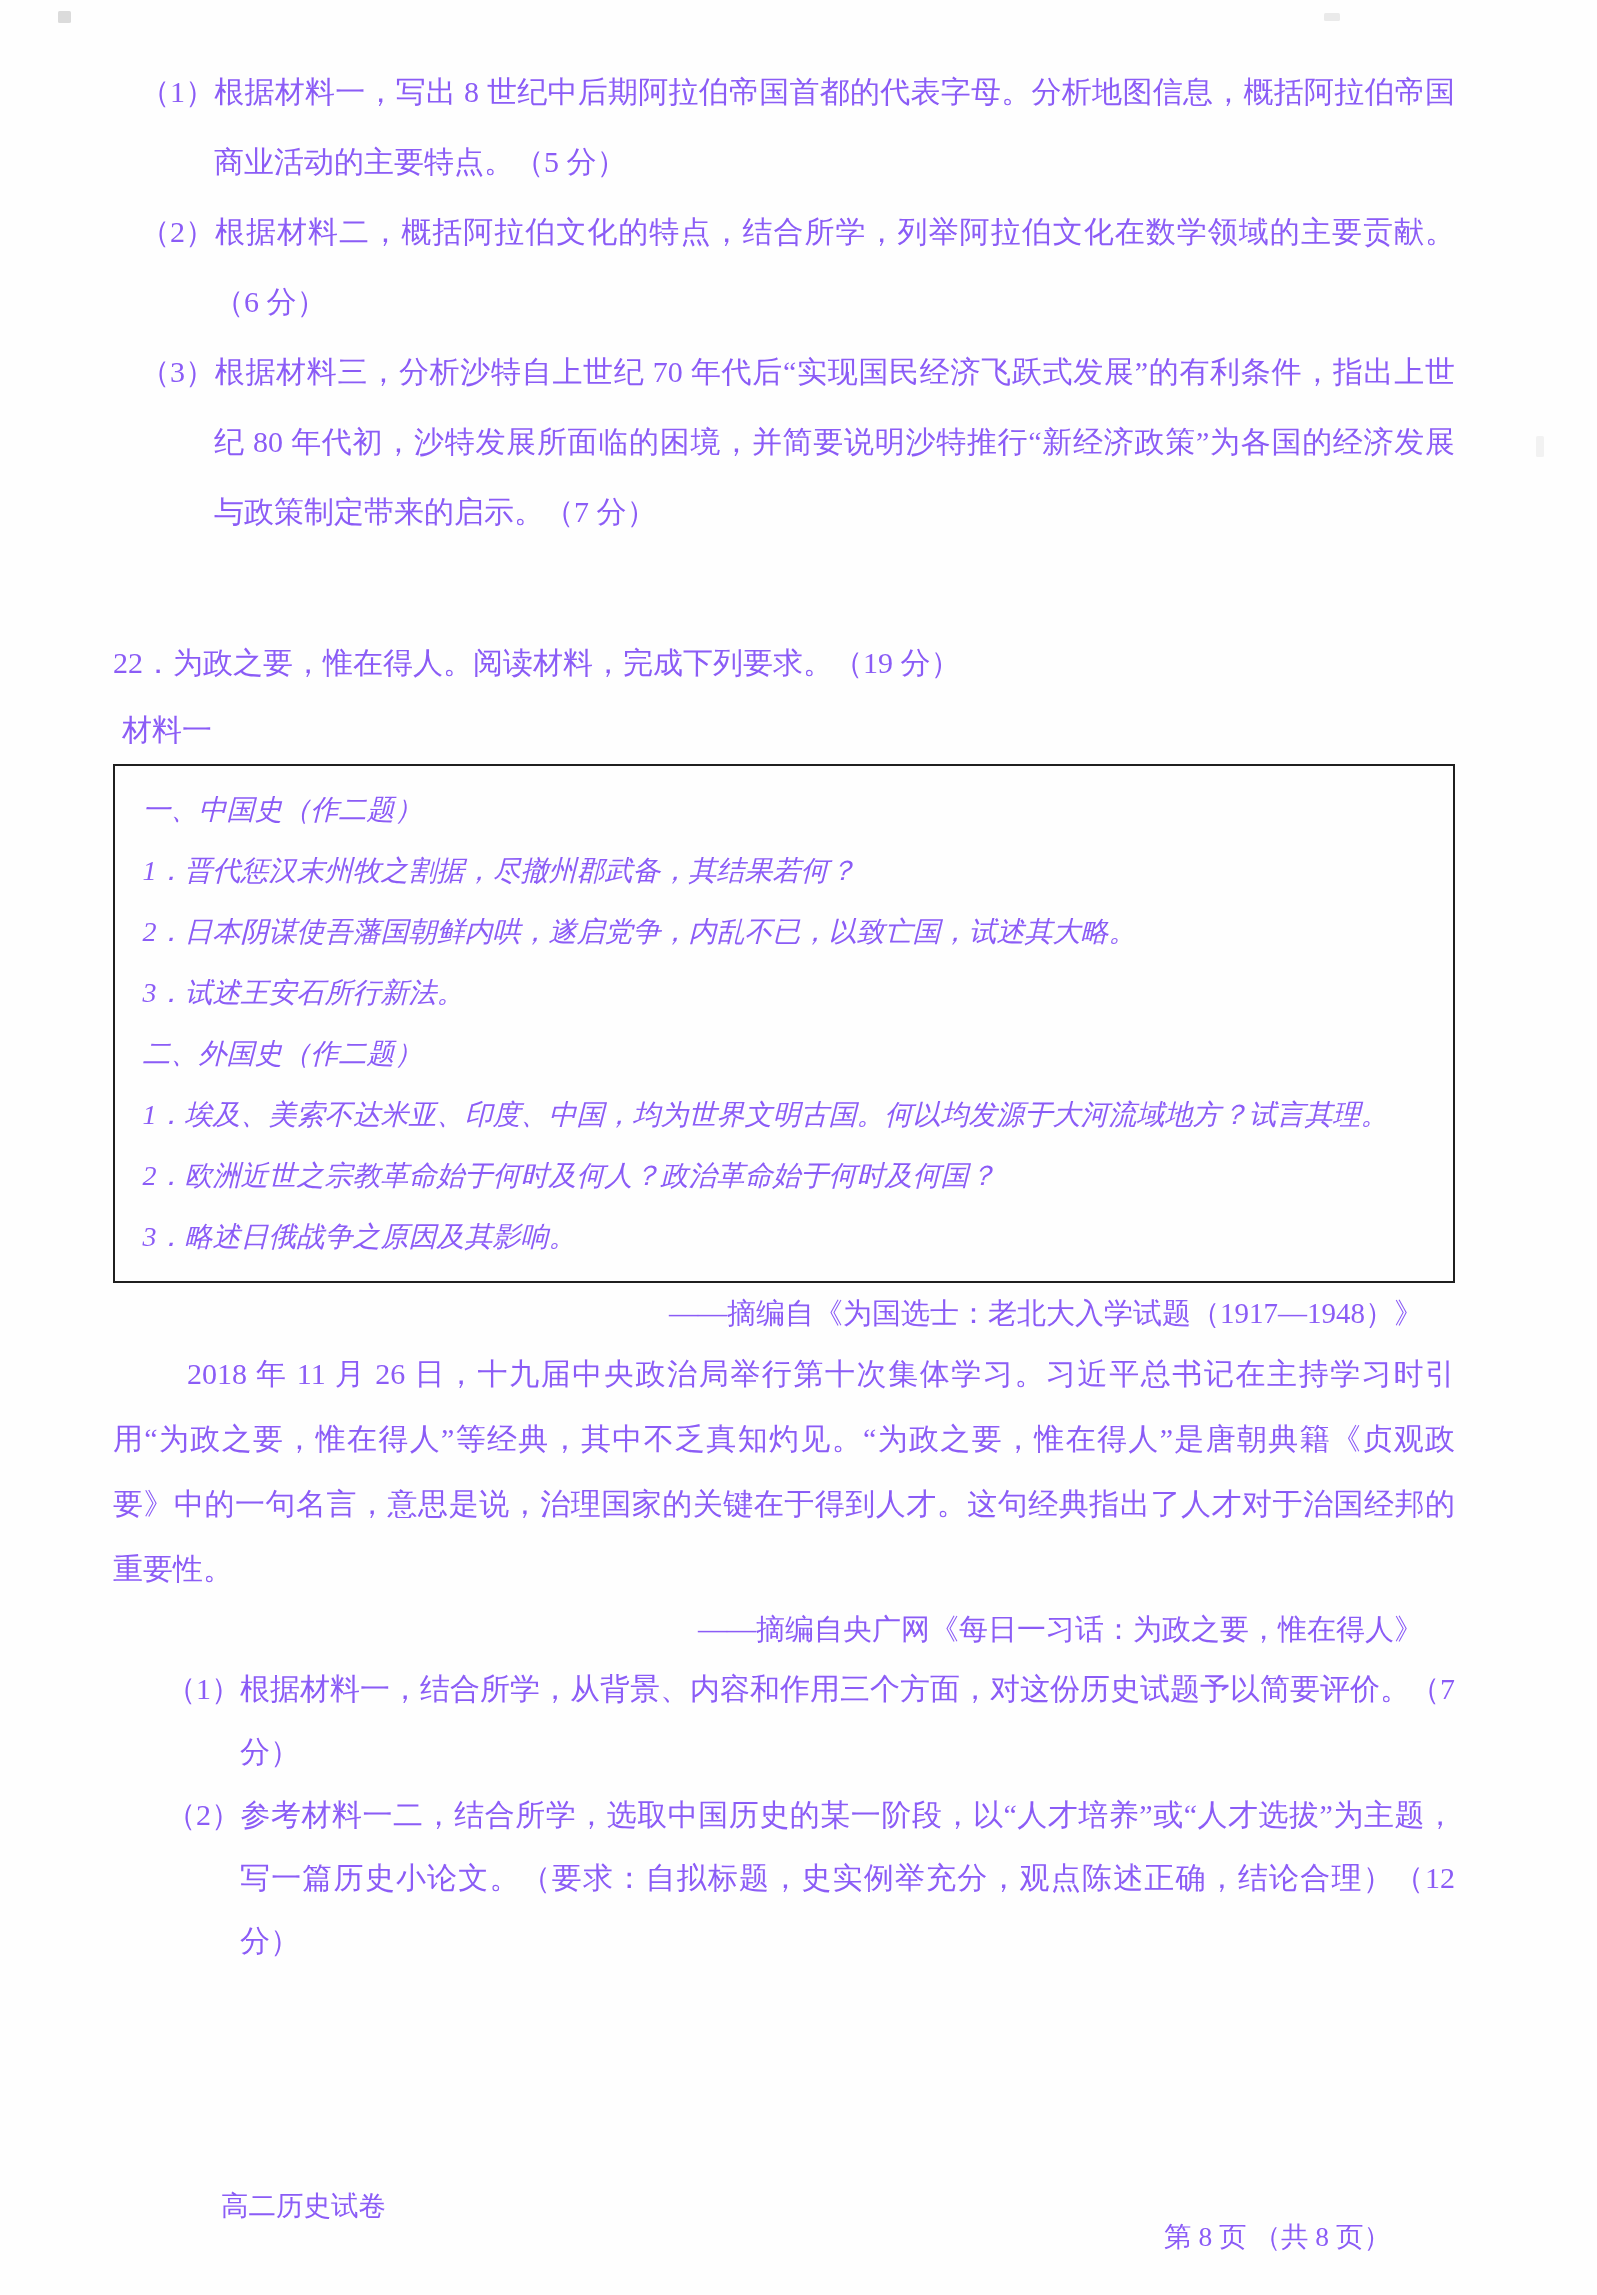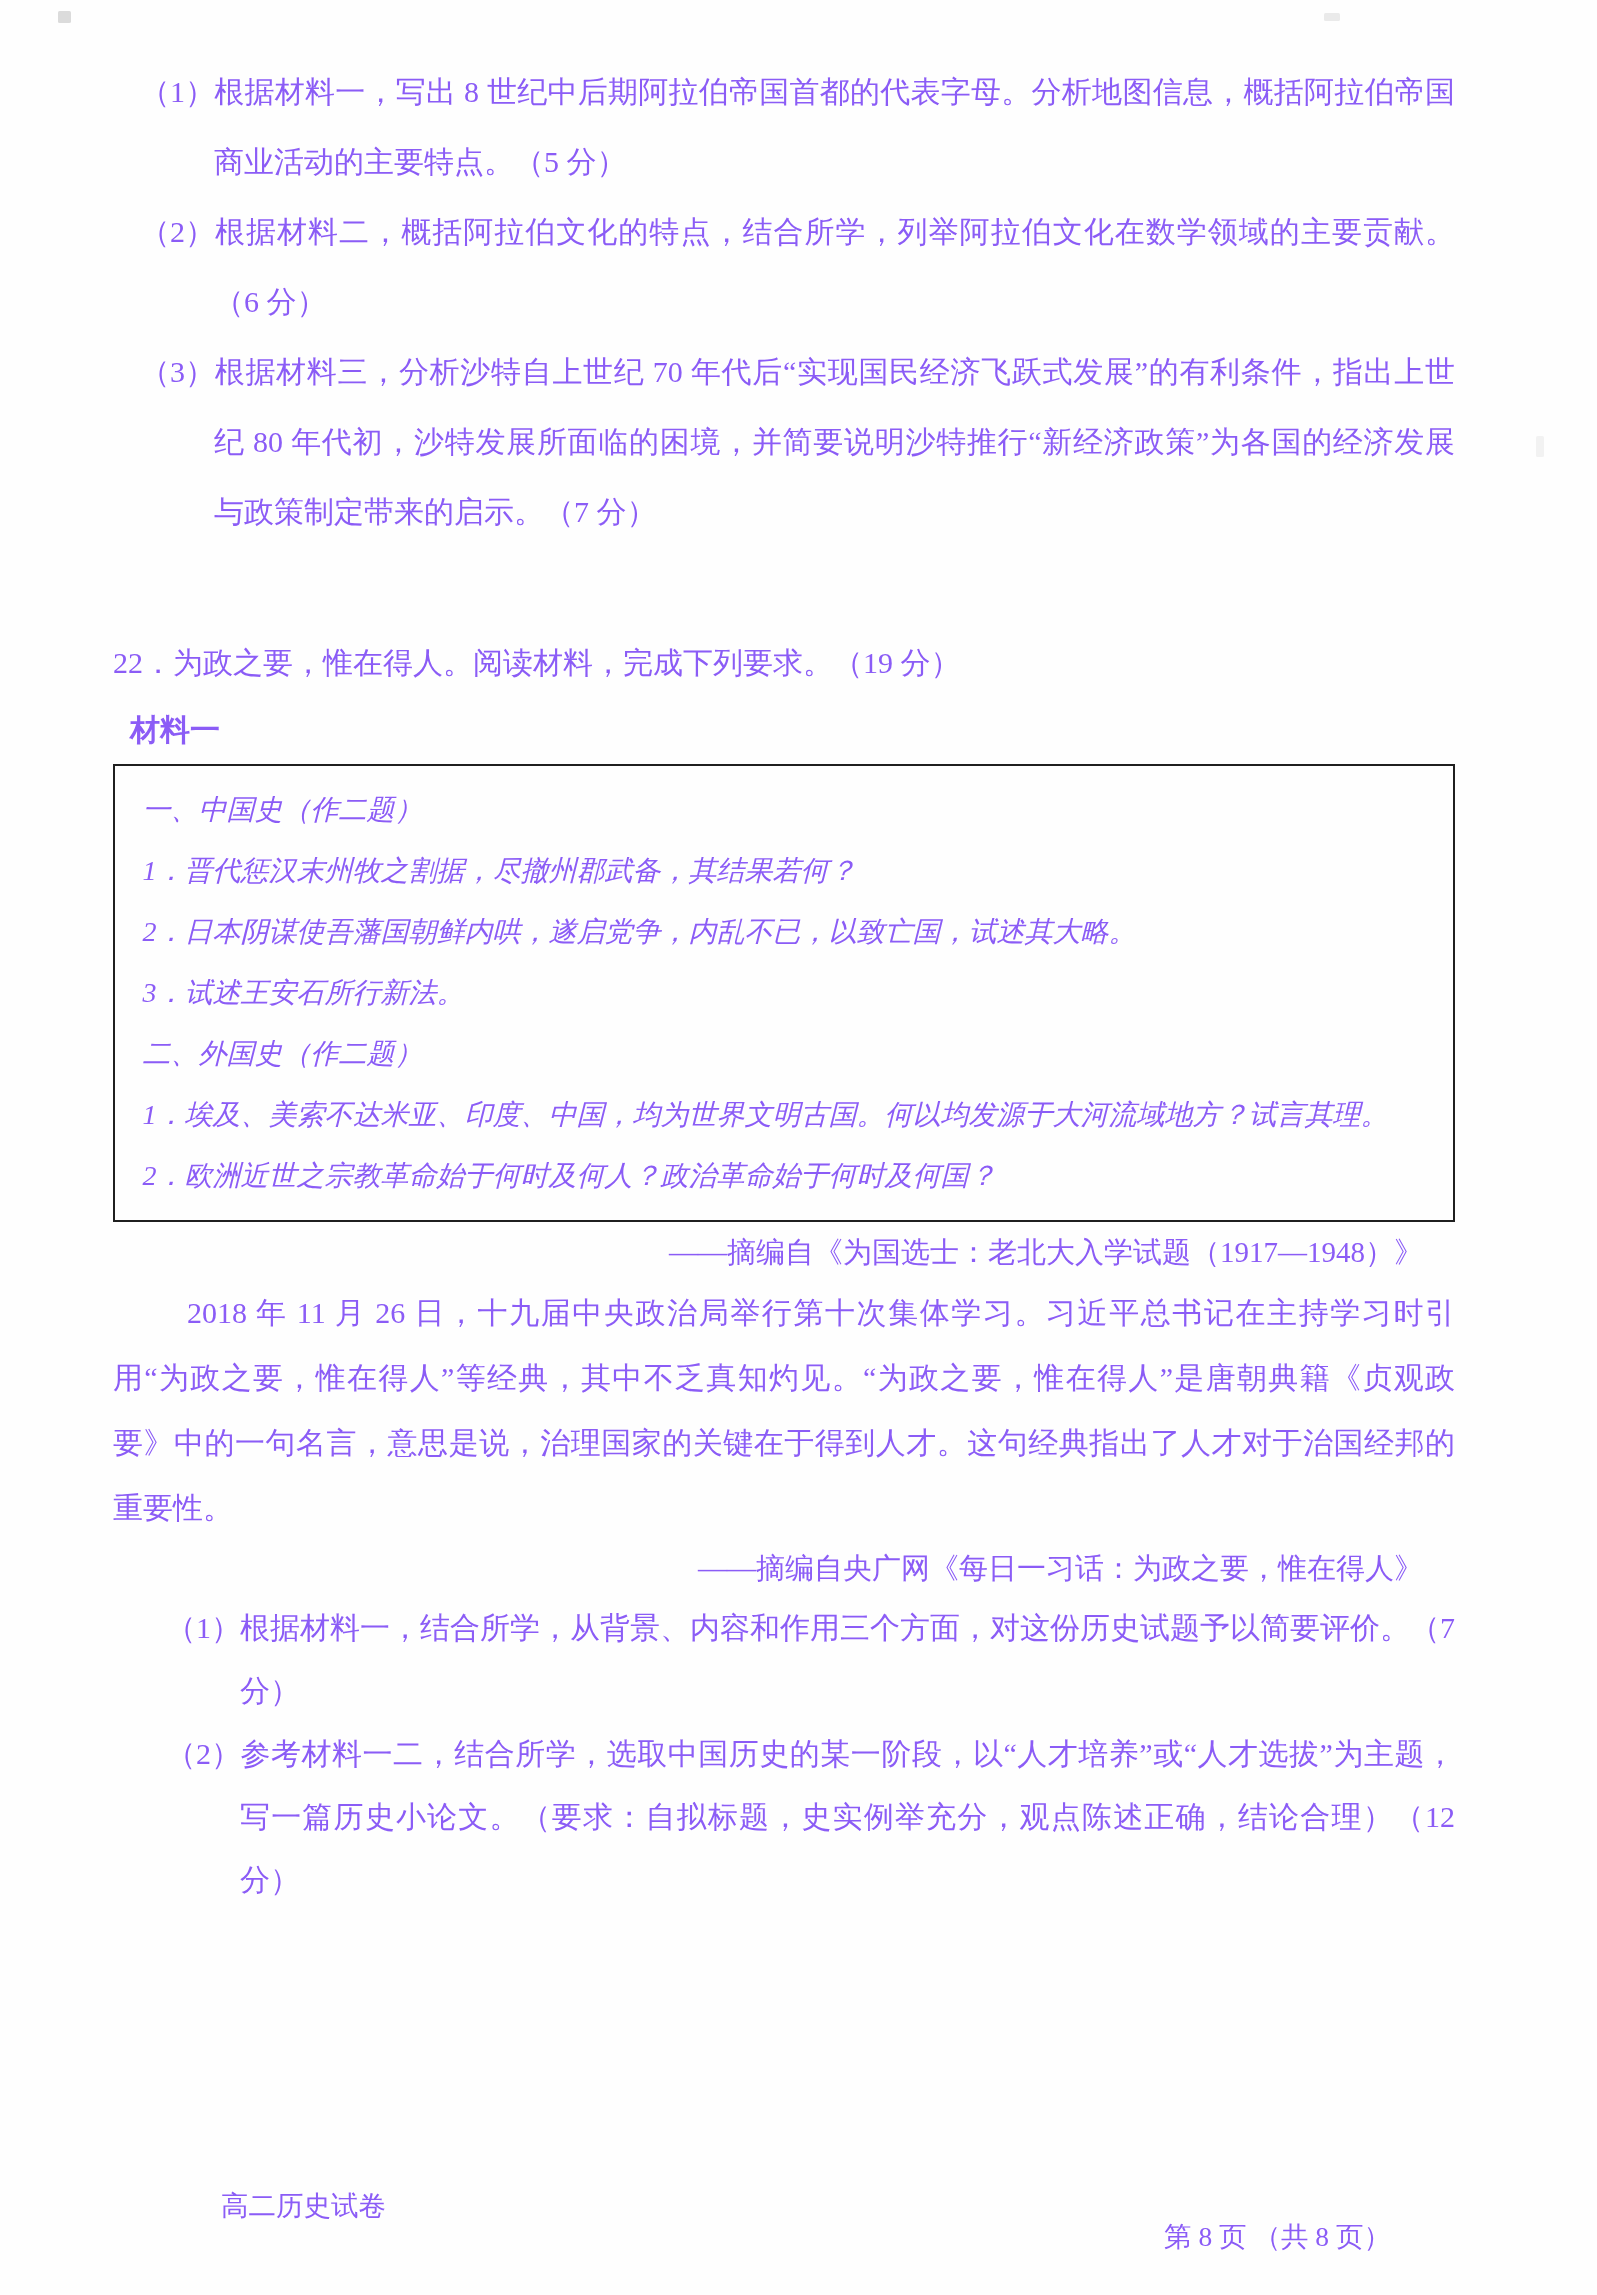--- a/index.html
+++ b/index.html
@@ -37,22 +37,22 @@
     margin-left: -74px;
     white-space: nowrap;
   }
   .stem {
     margin-top: 81px;
     font-size: 30px;
     line-height: 70px;
   }
   .mat-label {
     margin-top: 8px;
-    margin-left: 17px;
-    font-weight: bold;
+    margin-left: 9px;
+    font-weight: normal;
     font-size: 30px;
     line-height: 48px;
   }
   .box {
     margin-top: 9.7px;
     border: 2.4px solid #1f1f1f;
     padding: 13px 27.5px 14.5px 27.5px;
     font-style: italic;
     font-size: 28px;
     line-height: 61px;
@@ -119,20 +119,21 @@
   <div class="mat-label">材料一</div>
 
   <div class="box">
     <div class="box-line">一、中国史（作二题）</div>
     <div class="box-line">1．晋代惩汉末州牧之割据，尽撤州郡武备，其结果若何？</div>
     <div class="box-line">2．日本阴谋使吾藩国朝鲜内哄，遂启党争，内乱不已，以致亡国，试述其大略。</div>
     <div class="box-line">3．试述王安石所行新法。</div>
     <div class="box-line">二、外国史（作二题）</div>
     <div class="box-line">1．埃及、美索不达米亚、印度、中国，均为世界文明古国。何以均发源于大河流域地方？试言其理。</div>
     <div class="box-line">2．欧洲近世之宗教革命始于何时及何人？政治革命始于何时及何国？</div>
+    <div class="box-line">3．略述日俄战争之原因及其影响。</div>
   </div>
 
   <div class="source">——摘编自《为国选士：老北大入学试题（1917—1948）》</div>
 
 
   <p class="para">2018 年 11 月 26 日，十九届中央政治局举行第十次集体学习。习近平总书记在主持学习时引用“为政之要，惟在得人”等经典，其中不乏真知灼见。“为政之要，惟在得人”是唐朝典籍《贞观政要》中的一句名言，意思是说，治理国家的关键在于得到人才。这句经典指出了人才对于治国经邦的重要性。</p>
 
   <div class="source source2">——摘编自央广网《每日一习话：为政之要，惟在得人》</div>
 
   <section class="q22">

